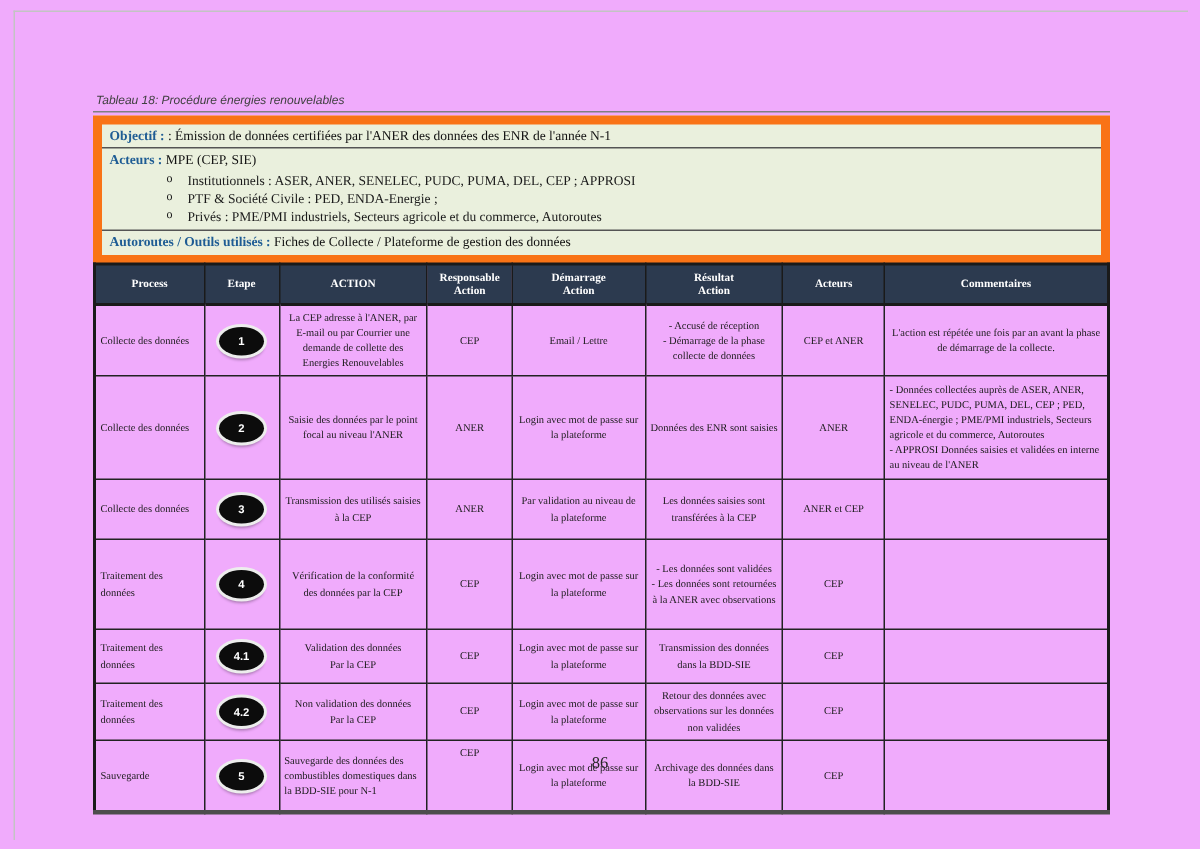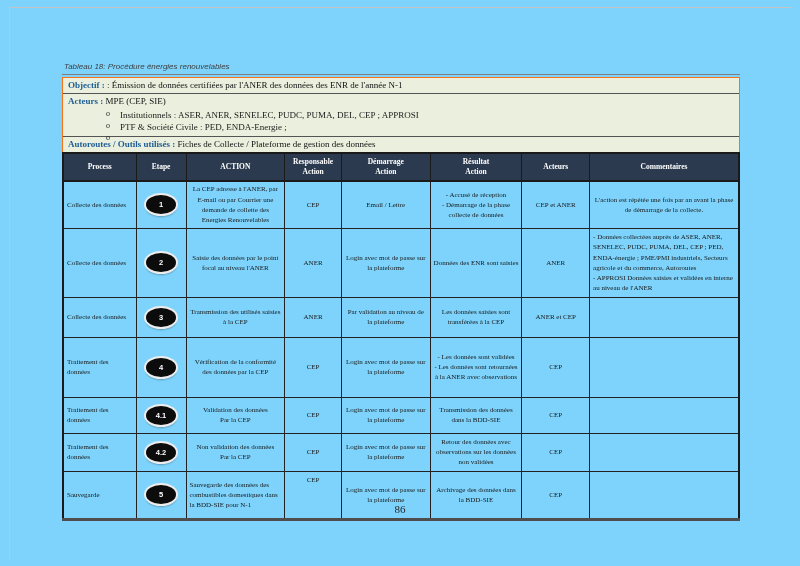--- a/index.html
+++ b/index.html
@@ -1,25 +1,25 @@
 <!DOCTYPE html>
 <html style="--header_bg: #2c3a4f; --section_bg: #eaf0dd; --label_blue: #1e5c94; --badge_bg: #0c0c0c;"><head>
 <meta charset="utf-8">
 <style>
   html,body{margin:0;padding:0;background:#fff;}
-  .page{position:relative;width:800px;height:566px;background:#7dd3fc;
+  .page{position:relative;width:800px;height:566px;background:#f0abfc;
         font-family:"Liberation Serif",serif;overflow:hidden;color:#1a1a1a;}
   .frame{position:absolute;left:9px;top:7px;width:782px;height:552px;
          border-top:1px solid #c3c3c3;border-left:1px solid #c3c3c3;pointer-events:none;}
   .content{position:absolute;left:62px;top:60px;width:678px;}
 
   .caption{font-family:"Liberation Sans",sans-serif;font-style:italic;font-size:8px;
            color:#3f3f3f;padding:2px 0 3px 2px;border-bottom:1px solid #808080;}
 
-  .info-box{background:var(--section_bg,#eaf0dd);border:1px solid #f97316;margin-top:2px;}
+  .info-box{background:var(--section_bg,#eaf0dd);border:6px solid #f97316;margin-top:2px;}
   .info-row{padding:2px 5px;font-size:9px;line-height:1.25;border-bottom:1px solid #545454;}
   .info-row:last-child{border-bottom:none;}
   .lbl{color:var(--label_blue,#1e5c94);font-weight:bold;}
   .val{color:#111;}
   .bullets{margin:2px 0 1px 0;padding:0;list-style:none;}
   .bullets li{position:relative;padding-left:52px;margin:1px 0;}
   .bullets .marker{position:absolute;left:38px;top:-1px;font-size:8px;}
 
   table.proc{border-collapse:collapse;width:100%;table-layout:fixed;margin-top:-1px;
              border:2px solid #1a1a1a;border-bottom:3px solid #4d4d4d;}
@@ -62,20 +62,21 @@
           <li>
             <span class="marker">o</span>
             <span>Institutionnels : ASER, ANER, SENELEC, PUDC, PUMA, DEL, CEP ; APPROSI</span>
           </li>
           <li>
             <span class="marker">o</span>
             <span>PTF &amp; Société Civile : PED, ENDA-Energie ;</span>
           </li>
           <li>
             <span class="marker">o</span>
+            <span>Privés : PME/PMI industriels, Secteurs agricole et du commerce, Autoroutes</span>
           </li>
         </ul>
       </div>
       <div class="info-row">
         <span class="lbl">Autoroutes / Outils utilisés : </span><span class="val">Fiches de Collecte / Plateforme de gestion des données</span>
       </div>
     </div>
 
     <table class="proc">
       <colgroup>

